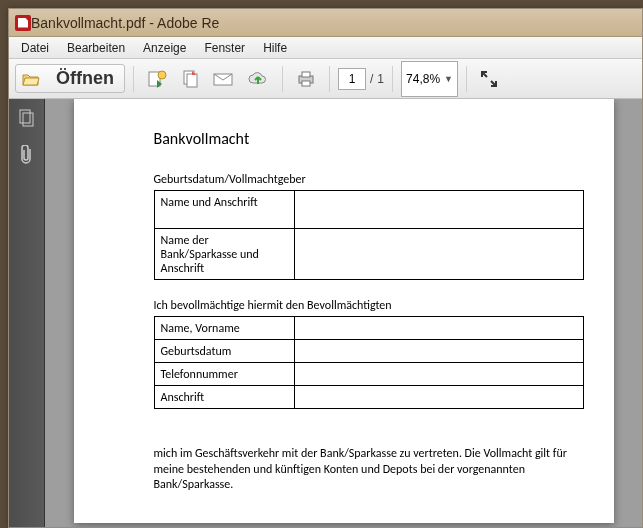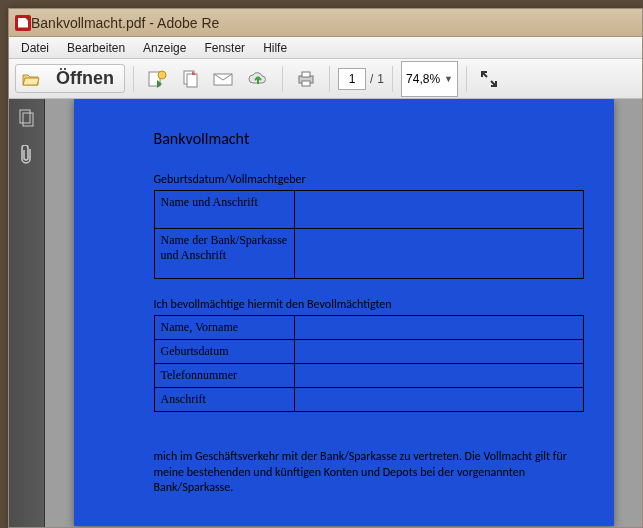--- a/index.html
+++ b/index.html
@@ -86,32 +86,32 @@
     border-right:1px solid #333;
     display:flex; flex-direction:column; align-items:center;
     padding-top:10px; gap:18px;
   }
   .sidepanel .sicon { color:#ddd; font-size:16px; }
   .viewer {
     flex:1; background:#9e9e9e; overflow:auto; position:relative;
     display:flex; justify-content:center; align-items:flex-start;
   }
   .page {
-    background:#1d4ed8; width: 540px;
+    background:#ffffff; width: 540px;
     margin:0; padding: 20px 30px 30px 80px;
     box-shadow:0 2px 8px rgba(0,0,0,0.4);
     font-family: Calibri, Arial, sans-serif;
   }
   .page h1 { font-size:16px; font-weight:normal; color:#000; margin:10px 0 24px 0;}
   .section-lbl { font-size:12px; margin-bottom:4px; color:#000;}
   table.form {
     border-collapse: collapse; width:100%; margin-bottom:18px; font-size:12px;
   }
   table.form td { border:1px solid #000; padding:4px 6px; vertical-align:top; }
-  table.form td.lbl { width:140px;font-family:Liberation Serif, serif; }
+  table.form td.lbl { width:140px; }
   table.form td.val { }
   .para { font-size:12px; line-height:1.3;margin-top:37px; }
   
   svg { display:block }
 </style>
 </head>
 <body>
 
 <div class="window">
 

